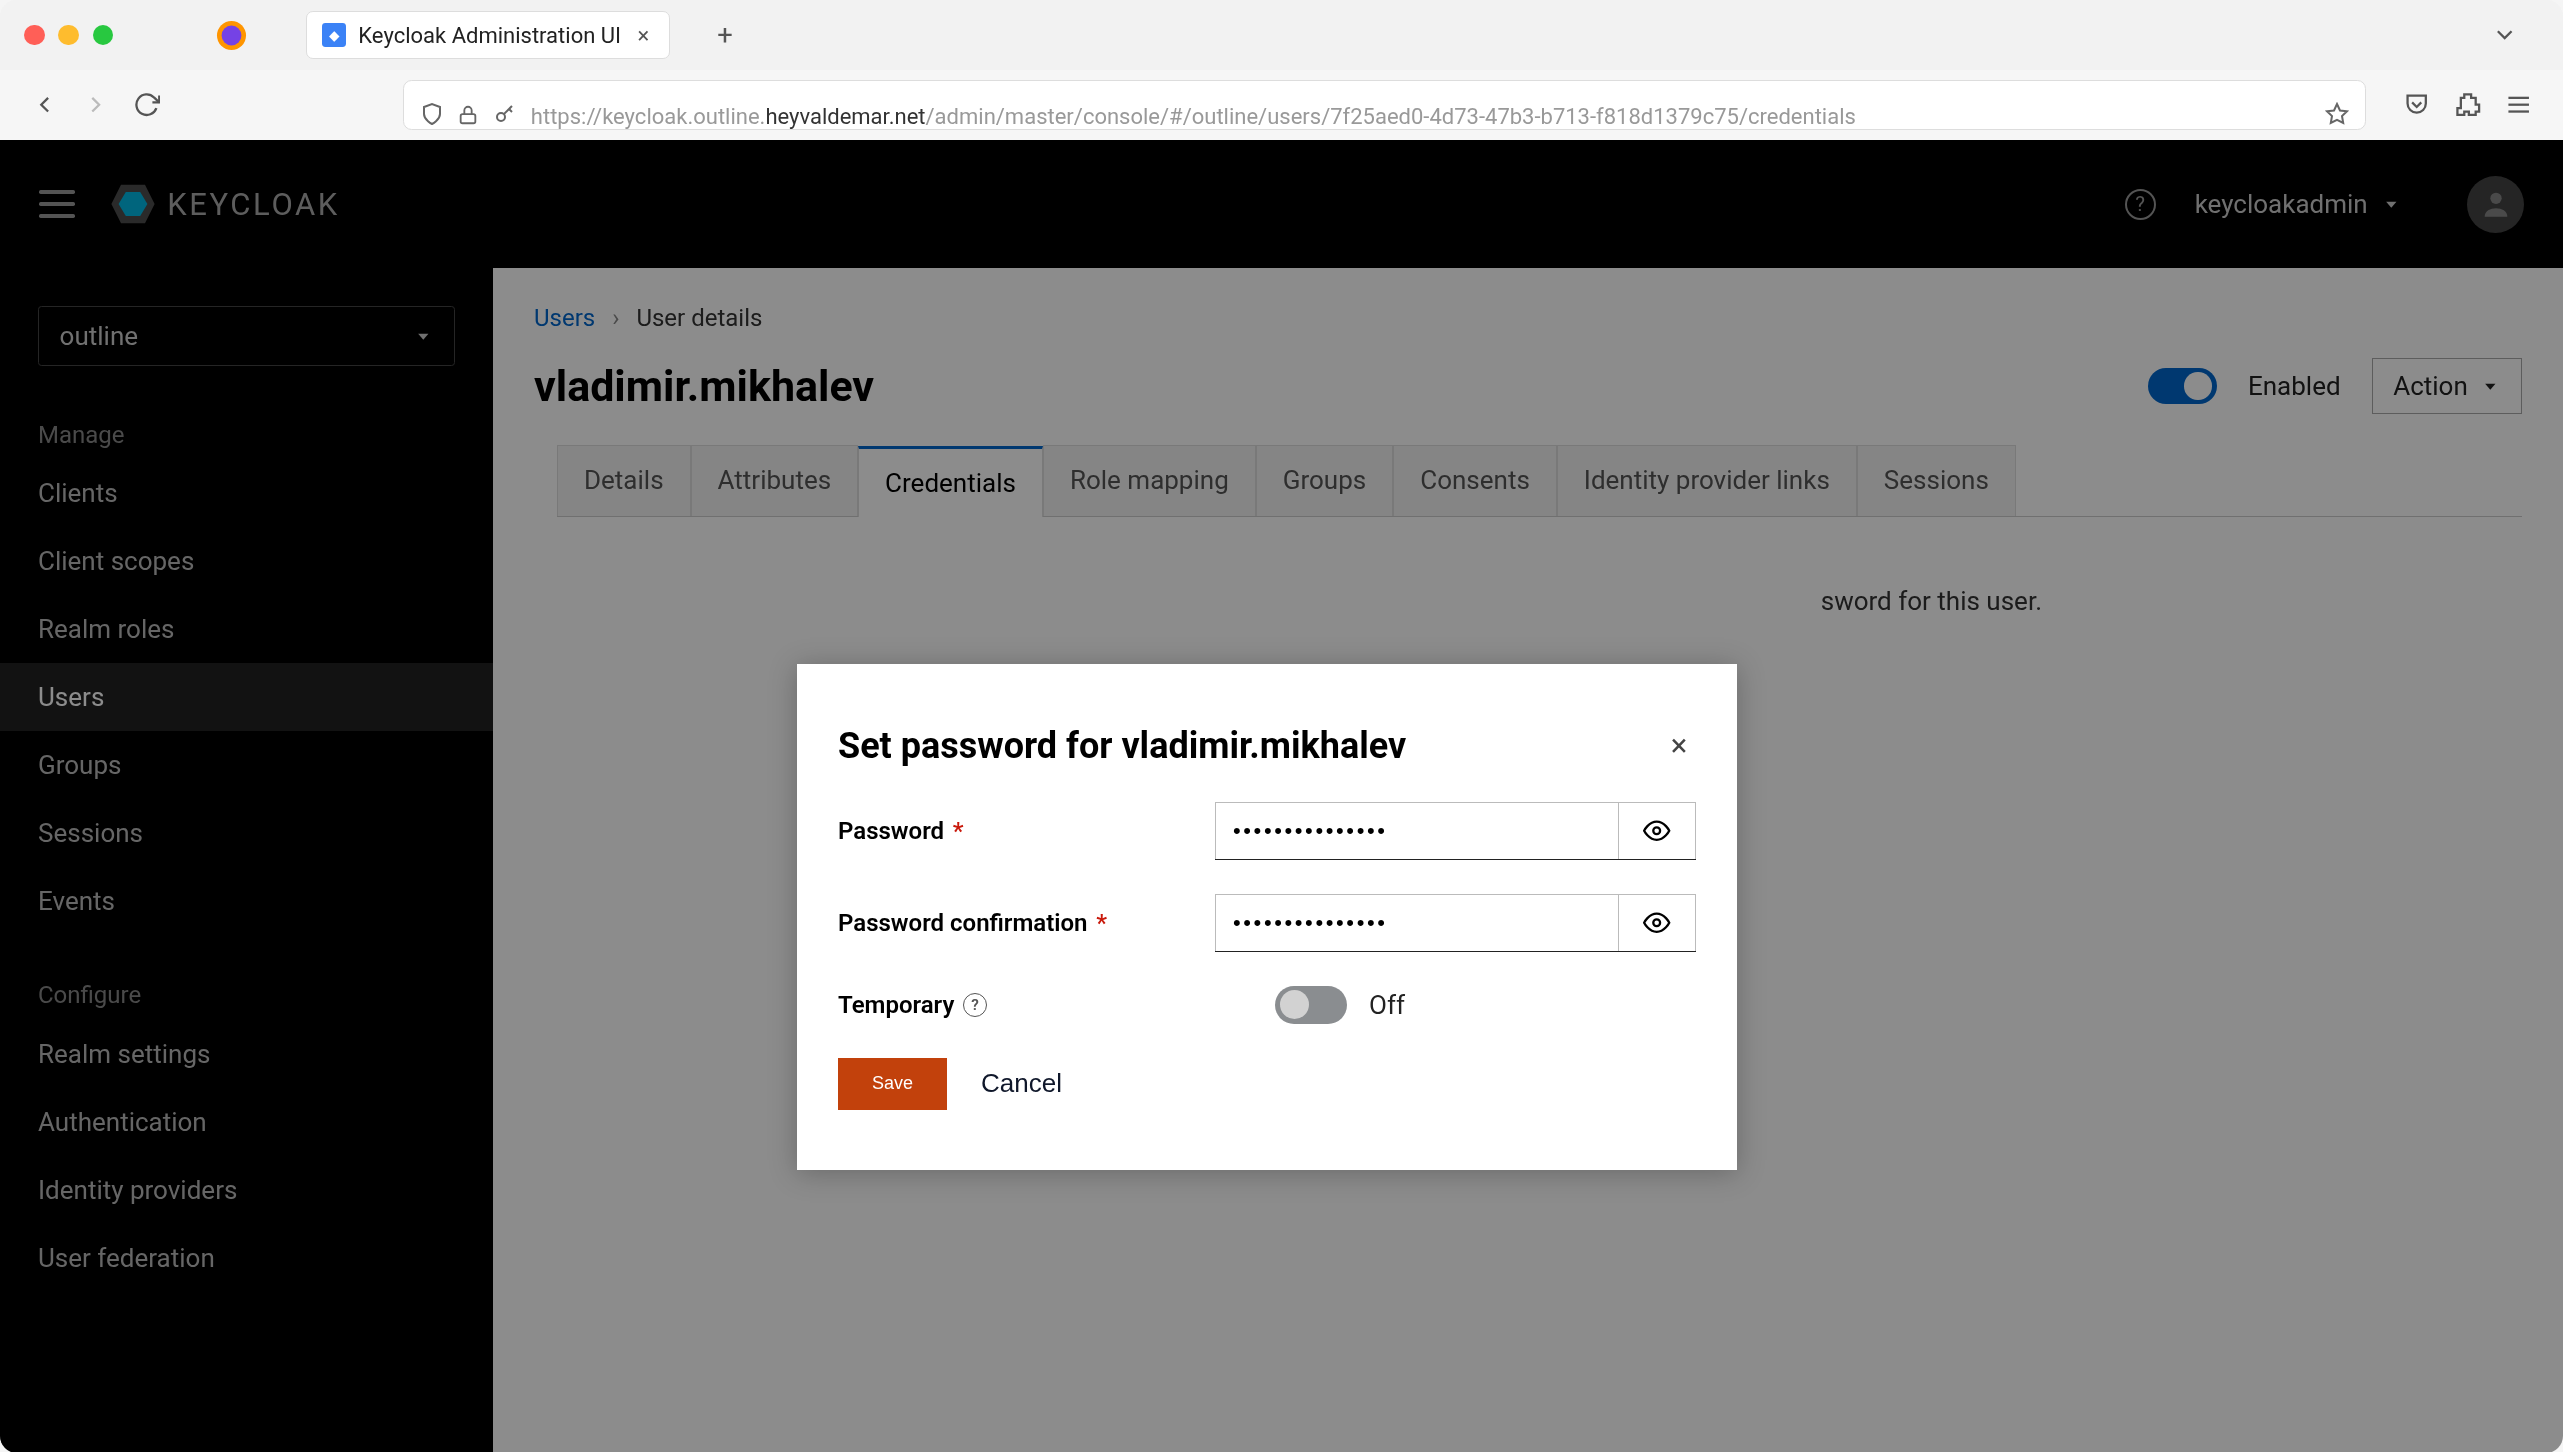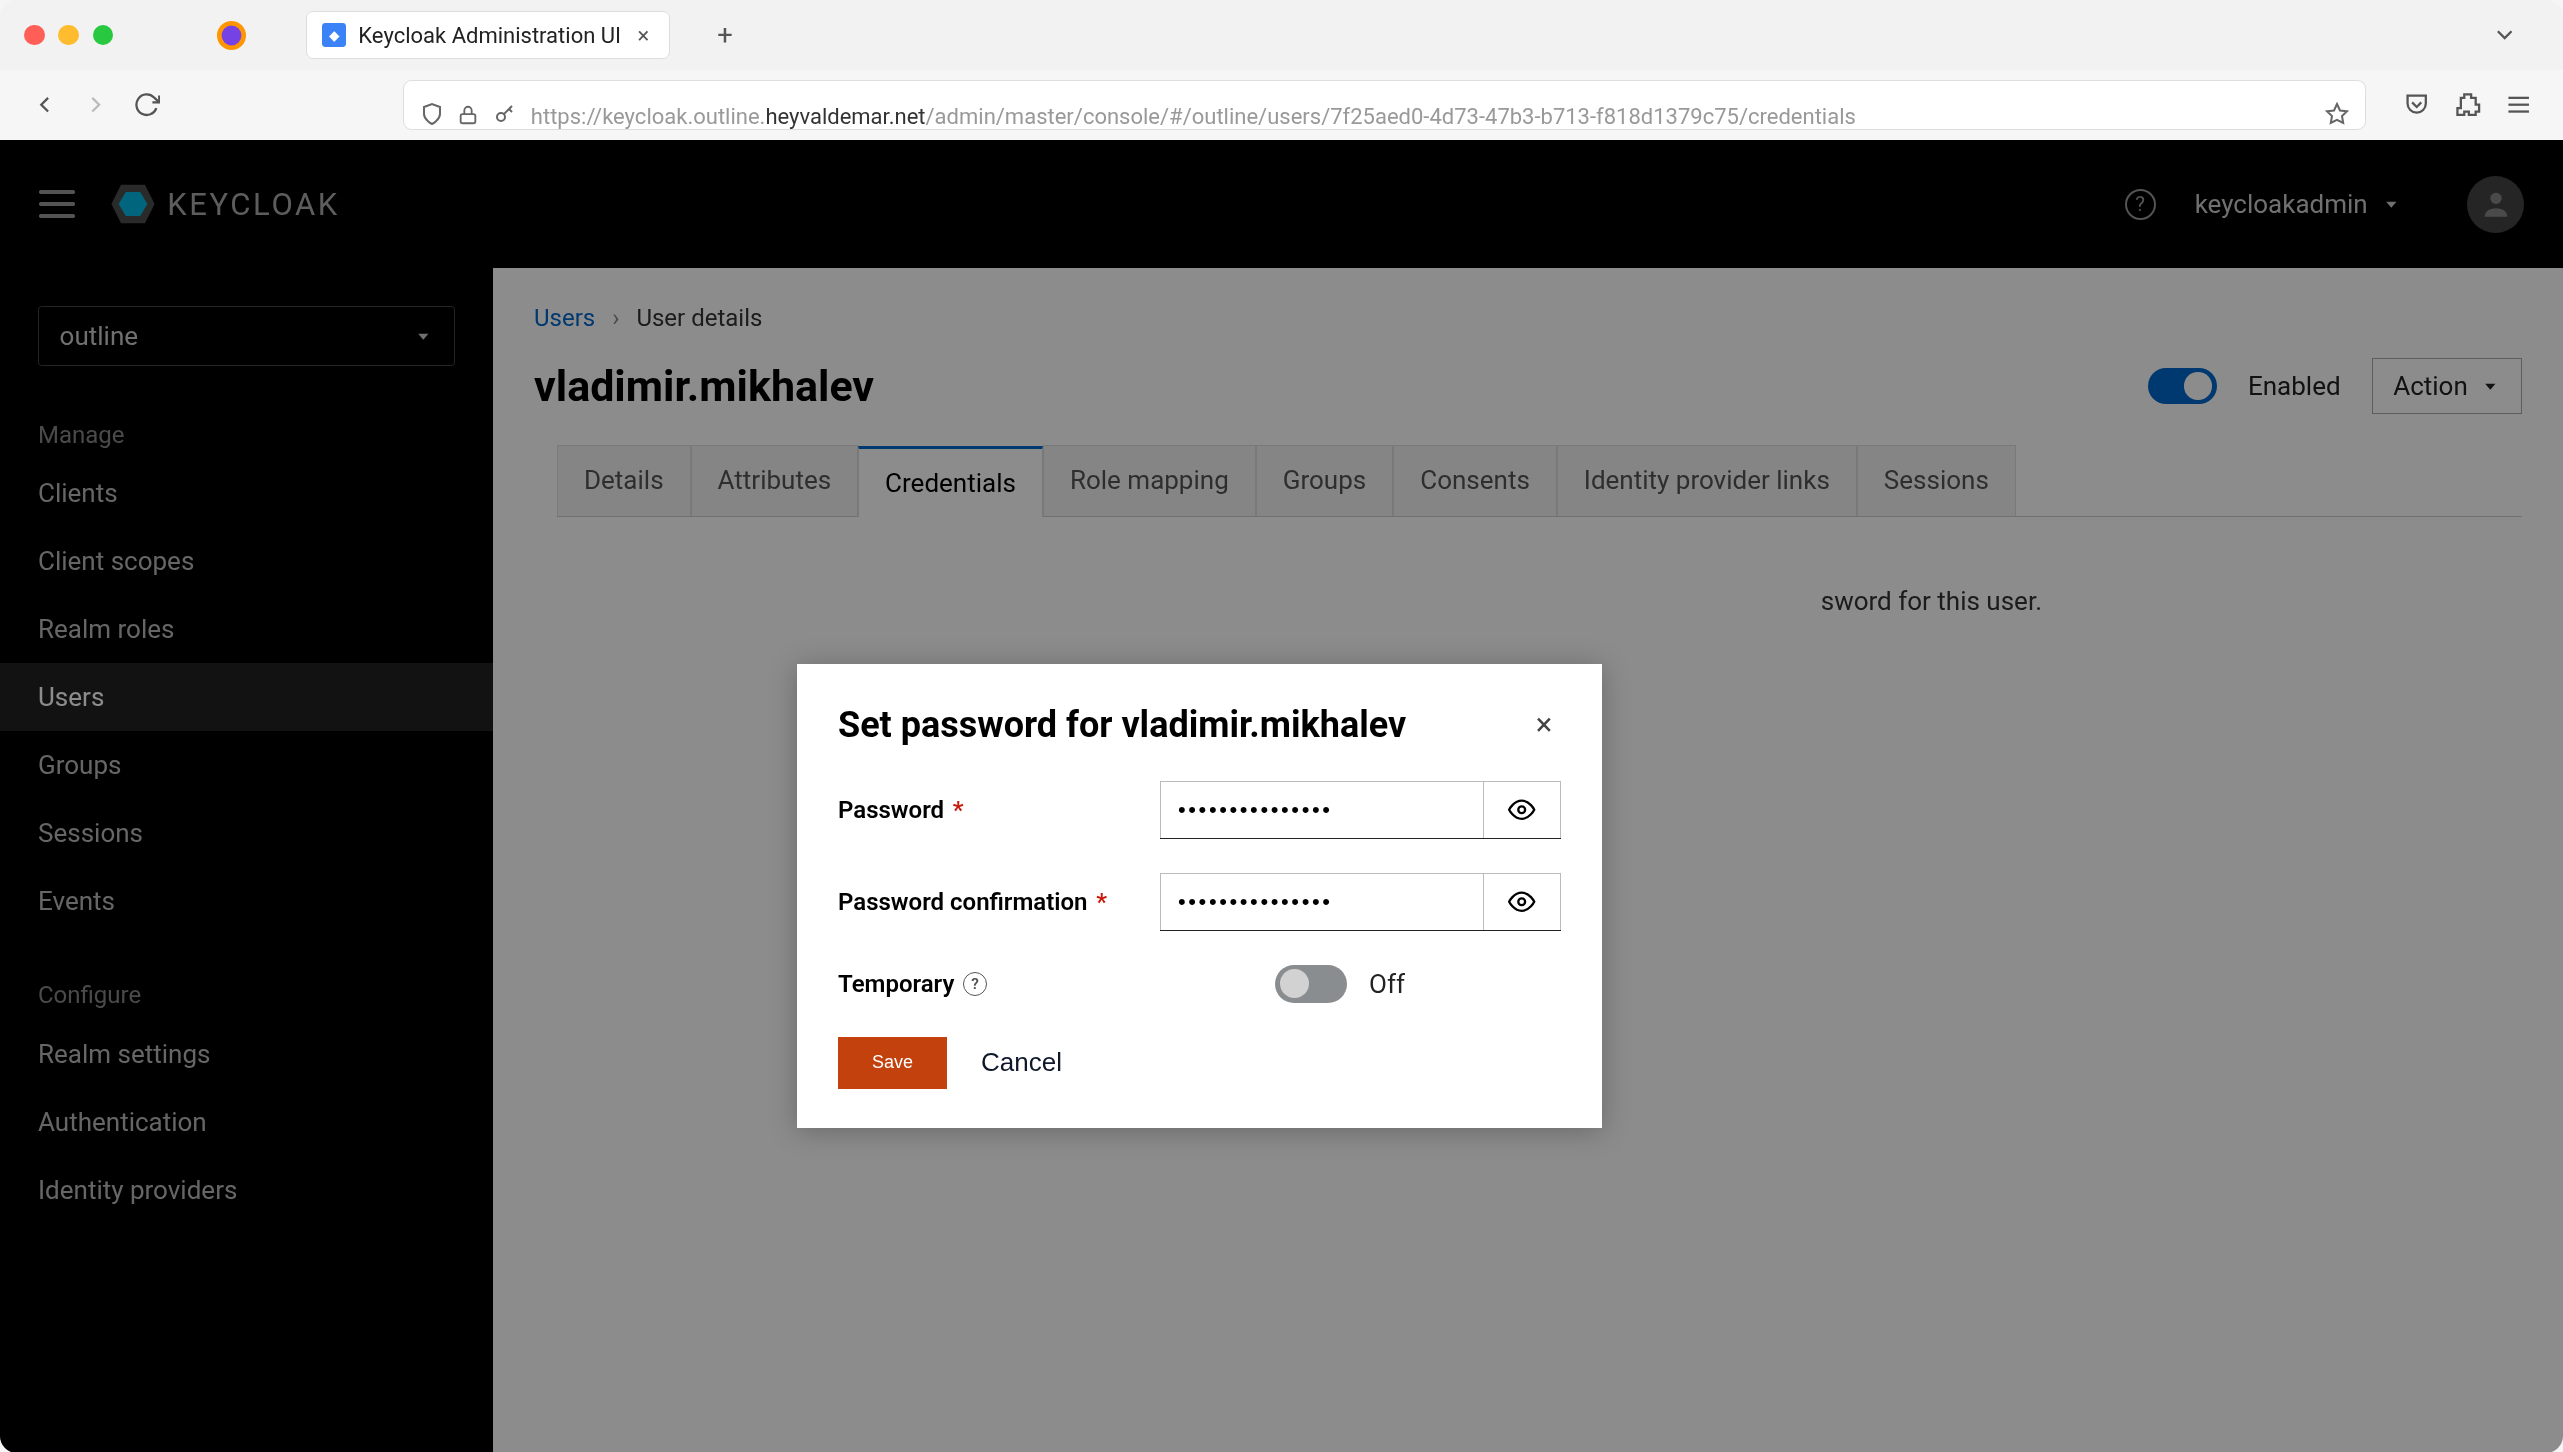--- a/index.html
+++ b/index.html
@@ -154,24 +154,24 @@
   .overlay {
     position:absolute; inset:0;
     background:rgba(0,0,0,0.45);
   }
   .overlay-sidebar { position:absolute; left:0; top:0; width:493px; height:100%; background:rgba(0,0,0,0.45);}
   .overlay-header { position:absolute; left:0; top:0; width:100%; height:128px; background:rgba(0,0,0,0.45);}
   .modal {
     position:absolute;
     left:797px;
     top: 524px;
-    width: 805px;
+    width: 940px;
     background:#fff;
     box-shadow: 0 3.4px 26px rgba(0,0,0,0.25);
-    padding: 39px 41px;
+    padding: 60px 41px;
   }
   .modal-title-row { display:flex; align-items:center; justify-content:space-between; margin-bottom:34px;}
   .modal-title { font-size:36px; font-weight:700; color:#000;}
   .modal-close { font-size:31px; color:#444; cursor:pointer; padding:3.4px 8.6px;}
   .form-row { display:flex; align-items:center; margin-bottom:34px;}
   .form-label { width: 377px; font-size:24px; font-weight:600; color:#000; display:flex; align-items:center; gap:8.6px;}
   .req { color:#c9190b;}
   .input-wrap { flex:1; display:flex; align-items:center; border-bottom:1.7px solid #222;}
   .input-wrap input {
     flex:1; height:57px; border:0.9px solid #bbb; border-bottom:none; padding:0 17px; font-size:22px; outline:none;
@@ -333,20 +333,21 @@
         <div class="sidebar-item">Realm roles</div>
         <div class="sidebar-item active">Users</div>
         <div class="sidebar-item">Groups</div>
         <div class="sidebar-item">Sessions</div>
         <div class="sidebar-item">Events</div>
         <div style="height:26px"></div>
         <div class="sidebar-section-title">Configure</div>
         <div class="sidebar-item">Realm settings</div>
         <div class="sidebar-item">Authentication</div>
         <div class="sidebar-item">Identity providers</div>
+        <div class="sidebar-item">User federation</div>
       </div>
 
       <div class="main">
         <div class="breadcrumb">
           <a href="#">Users</a>
           <span class="sep">›</span>
           <span class="cur">User details</span>
         </div>
         <div class="page-title-row">
           <div class="page-title">vladimir.mikhalev</div>

